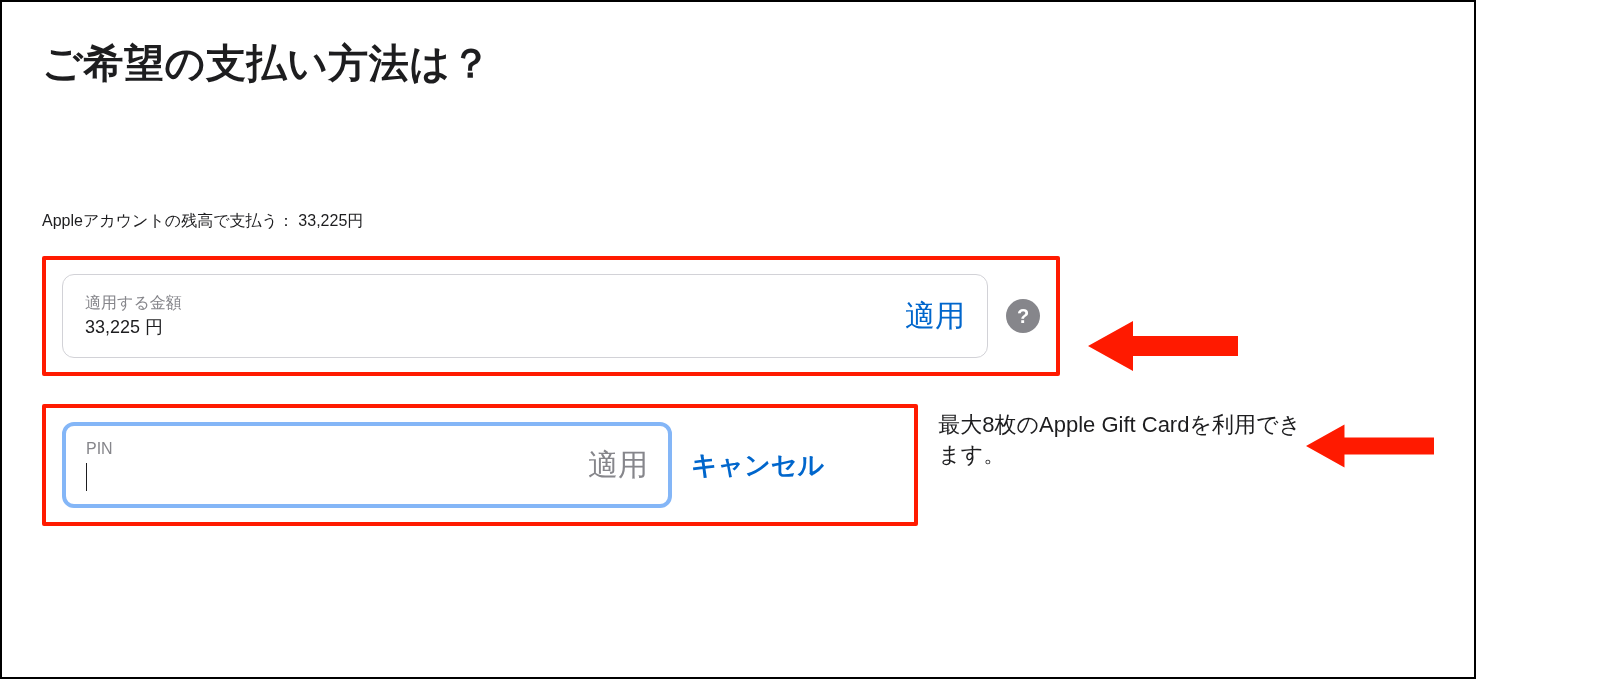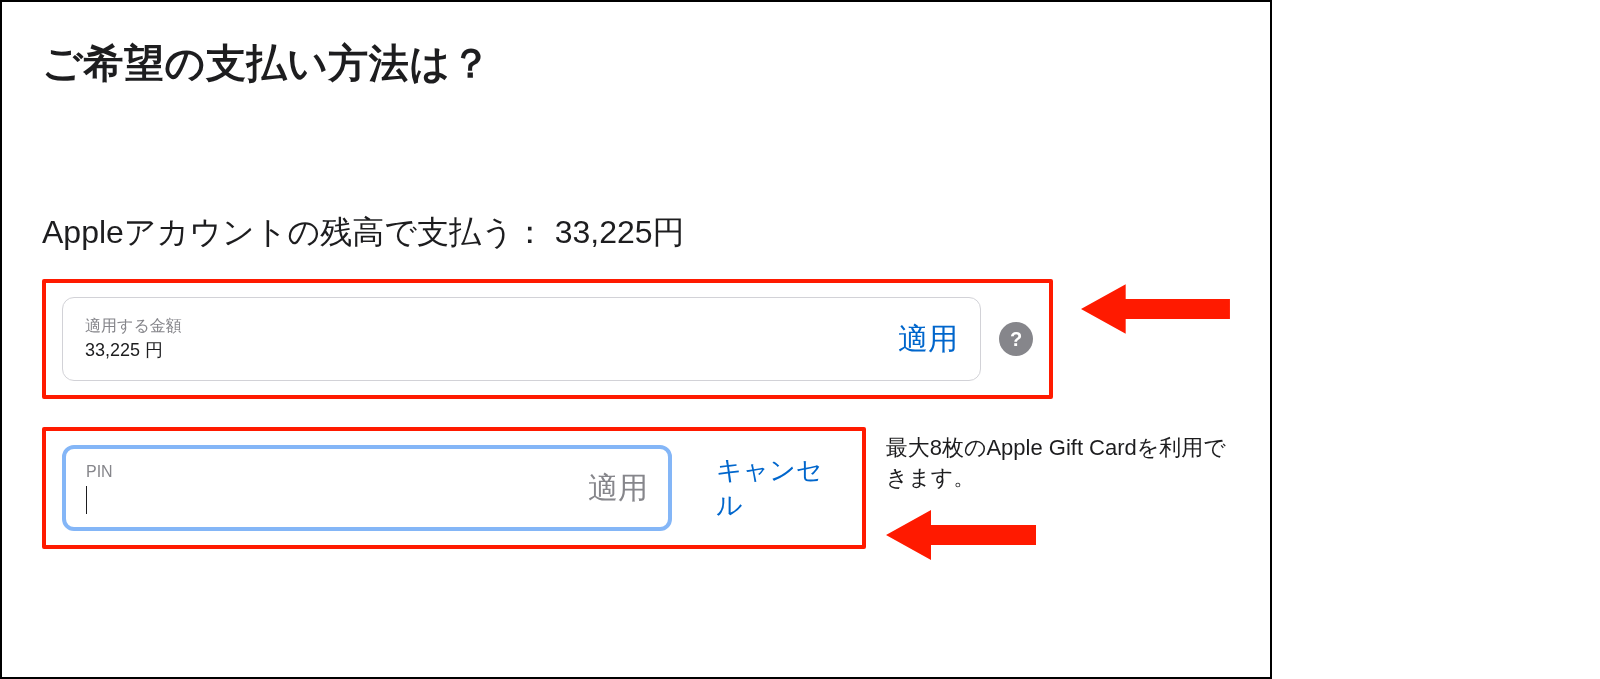--- a/index.html
+++ b/index.html
@@ -4,40 +4,40 @@
   <style>
     * { box-sizing: border-box; }
     body {
       margin: 0;
       padding: 0;
       font-family: -apple-system, BlinkMacSystemFont, "SF Pro Text", "Helvetica Neue", Arial, "Hiragino Kaku Gothic ProN", "Yu Gothic", sans-serif;
       background: #fff;
       color: #1d1d1f;
     }
     .page {
-      width: 1272px;
+      width: 1476px;
       height: 679px;
       border: 2px solid #000;
       padding: 34px 40px 40px 40px;
       position: relative;
     }
     .heading {
       font-size: 40px;
       font-weight: 600;
       margin: 0 0 120px 0;
       letter-spacing: 0.5px;
     }
     .balance-label {
-      font-size: 32px;
+      font-size: 16px;
       font-weight: 400;
       margin-bottom: 14px;
     }
     .row-wrap {
       display: flex;
-      align-items: flex-start;
+      align-items: flex-end;
       gap: 28px;
       margin-bottom: 28px;
       margin-top: 24px;
     }
     .highlight-box {
       border: 4px solid #ff1a00;
       padding: 14px 16px;
       border-radius: 2px;
       display: flex;
       align-items: center;
@@ -88,23 +88,23 @@
       cursor: pointer;
       margin-left: auto;
       padding-left: 18px;
     }
     .apply-link.gray {
       color: #86868b;
     }
     .cancel-link {
       color: #0066cc;
       font-size: 26px;
-      font-weight: 400;
+      font-weight: 700;
       cursor: pointer;
-      margin-left: 44px;
+      margin-left: 19px;
     }
     .help-icon {
       width: 34px;
       height: 34px;
       border-radius: 50%;
       background: #86868b;
       color: #fff;
       display: inline-flex;
       align-items: center;
       justify-content: center;
@@ -128,21 +128,21 @@
       vertical-align: middle;
       margin-top: 4px;
     }
     .pin-row {
       display: flex;
       align-items: flex-start;
       gap: 20px;
     }
     .pin-right-col {
       display: flex;
-      flex-direction: column;
+      flex-direction: row;
     }
   </style>
 </head>
 <body>
 
 <div class="page">
 
   <h1 class="heading">ご希望の支払い方法は？</h1>
 
   <div class="balance-label">Appleアカウントの残高で支払う： 33,225円</div>

